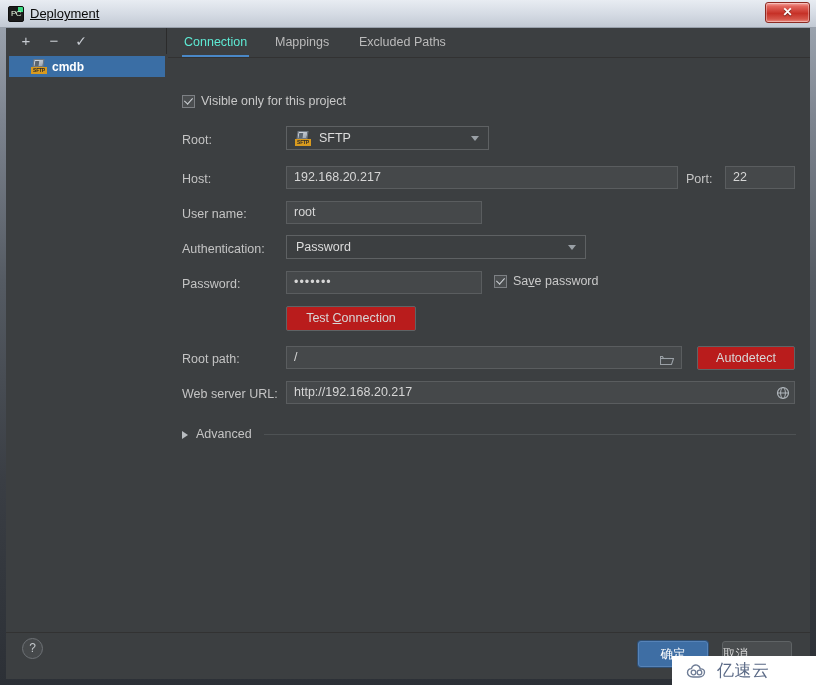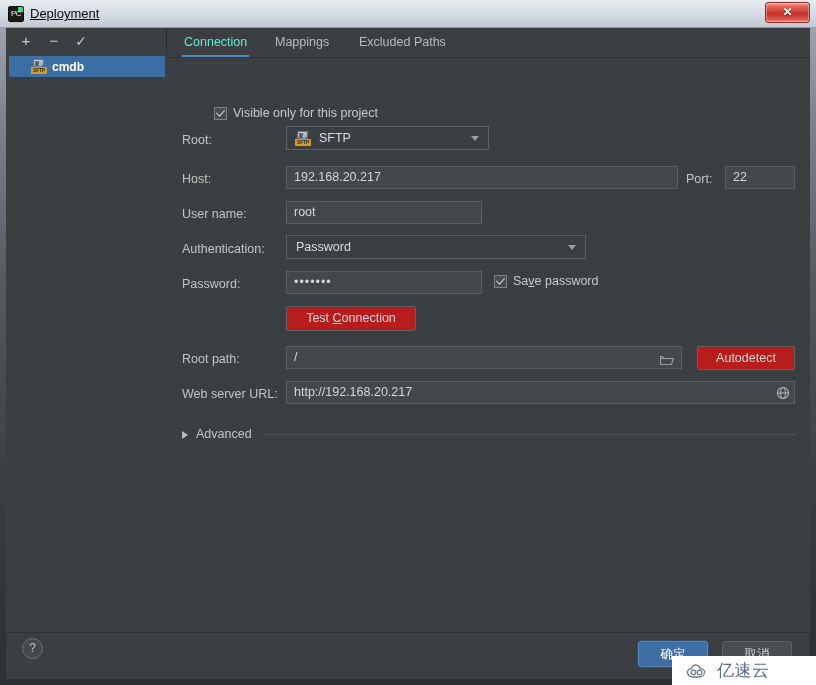--- a/index.html
+++ b/index.html
@@ -411,21 +411,21 @@
   .cancel-btn {
     position: absolute;
     left: 722px; top: 641px;
     width: 70px; height: 26px;
     background: #4a4d4f;
     border: 1px solid #5f6365;
     border-radius: 3px;
     color: #d8d8d8;
     font-size: 12.5px;
     line-height: 24px;
-    text-align: center;
+    text-align: left;
     box-sizing: border-box;
     cursor: pointer;
   }
 
   
   .watermark {
     position: absolute;
     left: 672px; top: 656px;
     width: 144px; height: 29px;
     background: #ffffff;
@@ -486,21 +486,21 @@
       <div class="main">
 
         <div class="tabs">
           <div class="tab tab-0 active">Connection</div>
           <div class="tab tab-1">Mappings</div>
           <div class="tab tab-2">Excluded Paths</div>
         </div>
 
         <div class="form">
 
-          <div class="chk" style="left:14px; top:48px;margin-left:32px;">
+          <div class="chk" style="left:14px; top:36px;">
             <span class="box"></span>
             <span class="txt">Visible only for this project</span>
           </div>
 
           <div class="lbl" style="left:14px; top:74px;">Root:</div>
           <div class="combo" style="left:118px; top:68px; width:203px;">
             <span class="ic sftp-icon" style="margin:0; position:absolute; left:8px; top:4px;">
               <span class="mon"></span>
               <span class="lbl">SFTP</span>
             </span>

